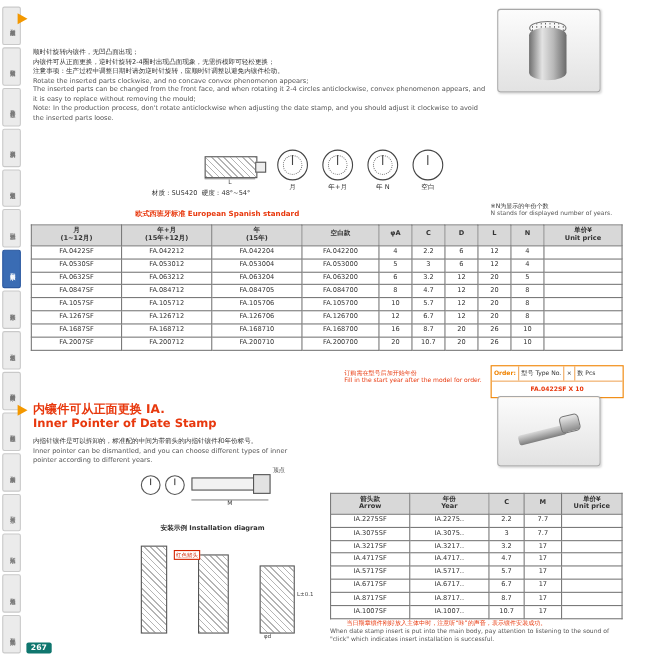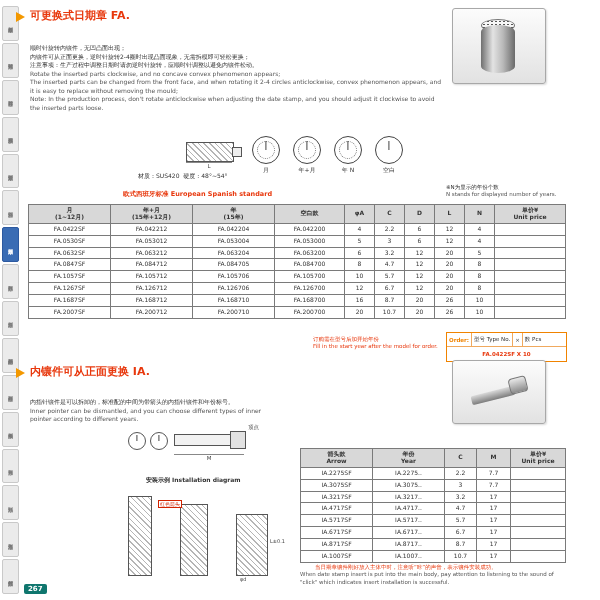--- a/index.html
+++ b/index.html
@@ -99,21 +99,20 @@
       <div class="side-tab">拉杆限位系列</div>
       <div class="side-tab">水嘴接头系列</div>
       <div class="side-tab">弹簧系列</div>
       <div class="side-tab">油缸系列</div>
       <div class="side-tab">热流道系列</div>
       <div class="side-tab">其他配件系列</div>
     </div>
 
   <div class="sec-head" style="top:10px;">
     <span class="tri"></span>
-    <div class="h-zh">可更换式日期章 FA.</div>
   </div>
 
   <div class="photo" style="left:452px;top:8px;width:92px;height:74px;">
     <div class="cyl-top"></div>
     <div class="cyl"></div>
   </div>
 
   <div style="position:absolute;left:30px;top:44px;width:412px;">
     <div class="tiny">顺时针旋转内镶件，无凹凸面出现；</div>
     <div class="tiny">内镶件可从正面更换，逆时针旋转2-4圈时出现凸面现象，无需拆模即可轻松更换；</div>
@@ -310,20 +309,21 @@
       <div class="ocell">型号 Type No.</div>
       <div class="ocell">×</div>
       <div class="ocell">数 Pcs</div>
     </div>
     <div class="oexample">FA.0422SF X 10</div>
   </div>
 
   <div class="sec-head" style="top:366px;">
     <span class="tri"></span>
     <div class="h-zh">内镶件可从正面更换 IA.</div>
+    <div class="h-en">Inner Pointer of Date Stamp</div>
   </div>
 
   <div class="photo" style="left:452px;top:360px;width:92px;height:62px;">
     <div class="pin-shaft"></div>
     <div class="pin-head"></div>
   </div>
 
   <div style="position:absolute;left:30px;top:398px;width:412px;">
     <div class="tiny">内指针镶件是可以拆卸的，标准配的中间为带箭头的内指针镶件和年份标号。</div>
     <div class="tiny-en">Inner pointer can be dismantled, and you can choose different types of inner</div>

